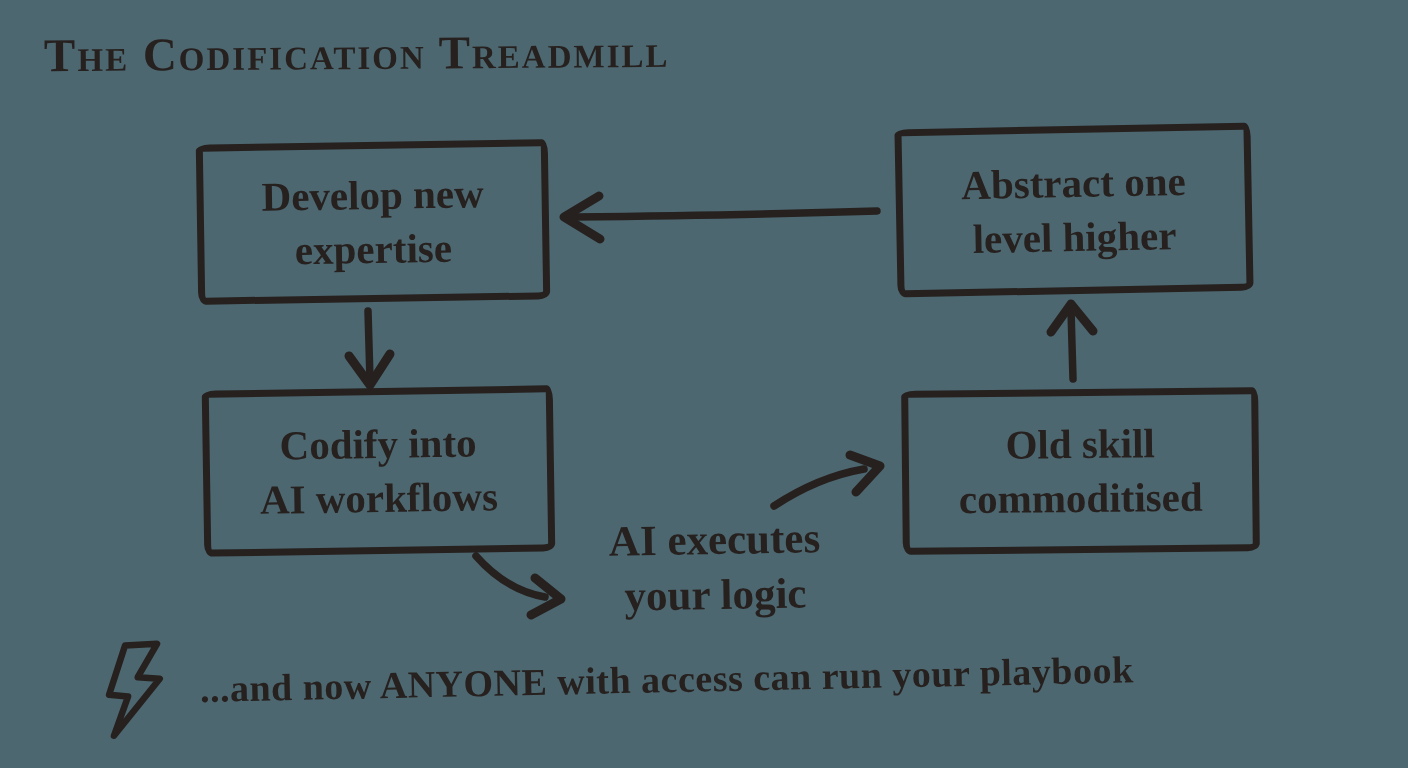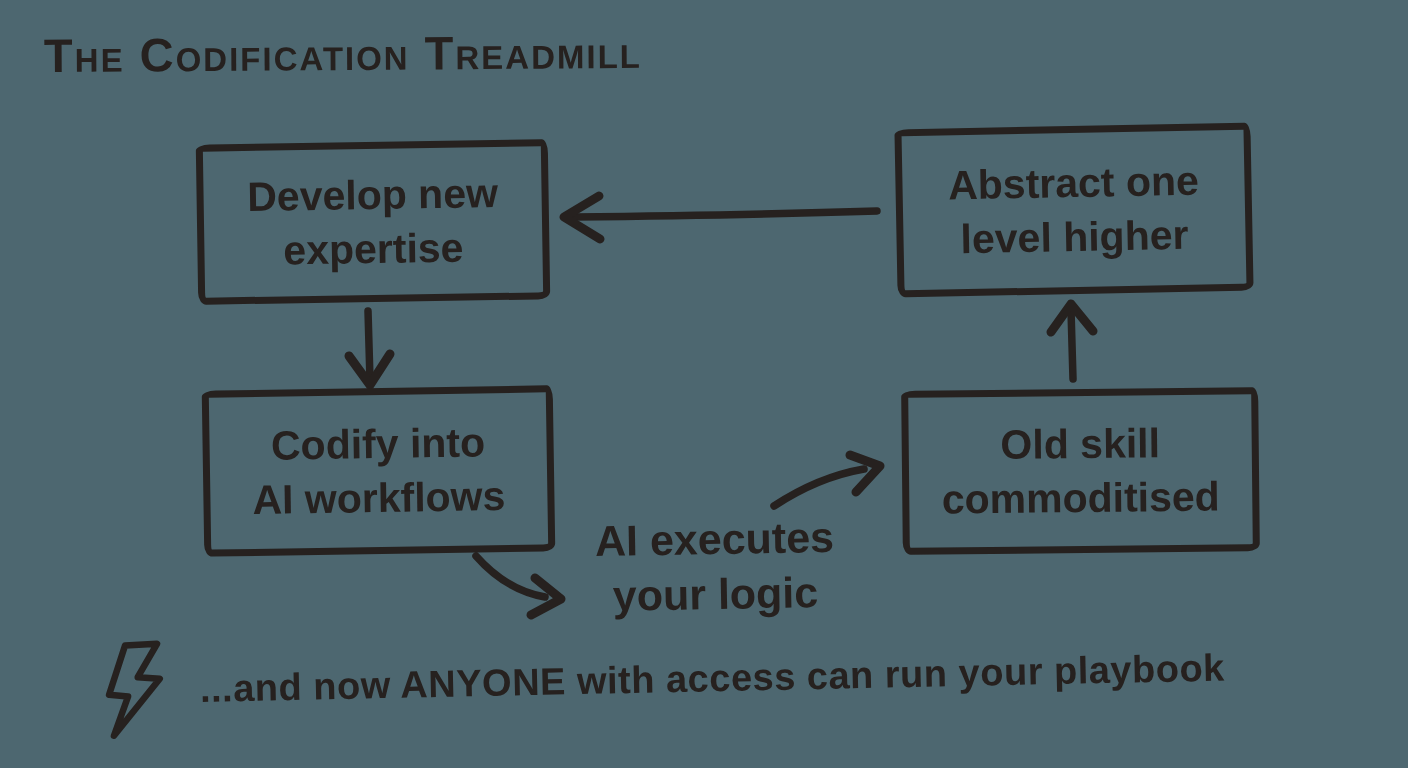--- a/index.html
+++ b/index.html
@@ -5,21 +5,21 @@
   :root{
     --bg:#4d6770;
     --ink:#26211f;
   }
   html,body{margin:0;padding:0;background:var(--bg);}
   .stage{
     position:relative;
     width:1408px;height:768px;
     background:var(--bg);
     overflow:hidden;
-    font-family:Liberation Sans, sans-serif;
+    font-family:Liberation Serif, serif;
     color:var(--ink);
   }
   .title{
     position:absolute;
     left:44px;top:26px;
     margin:0;
     font-size:47px;
     font-weight:700;
     font-variant:small-caps;
     letter-spacing:2px;

